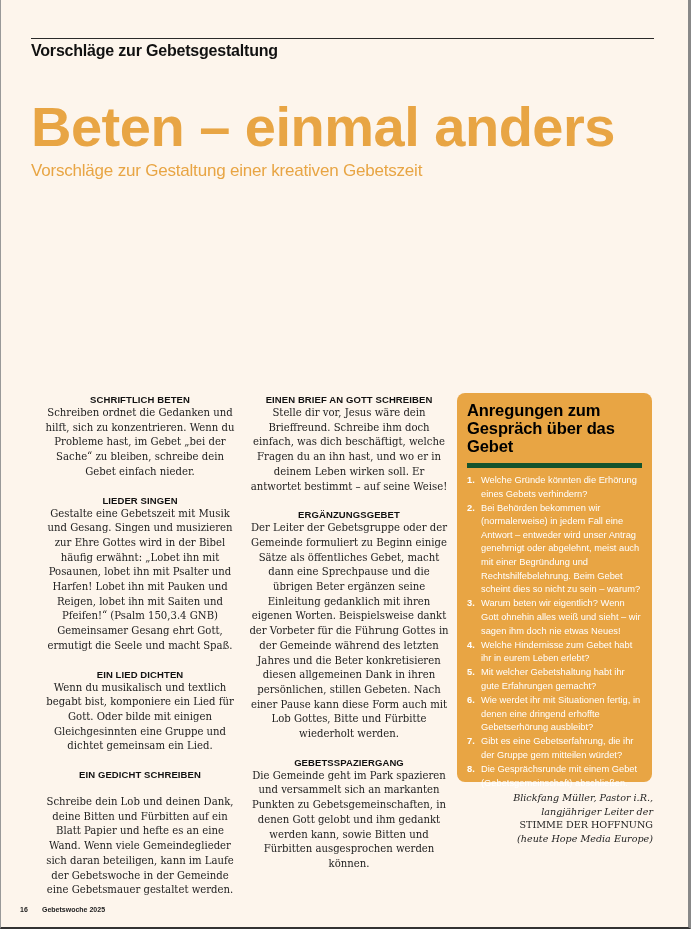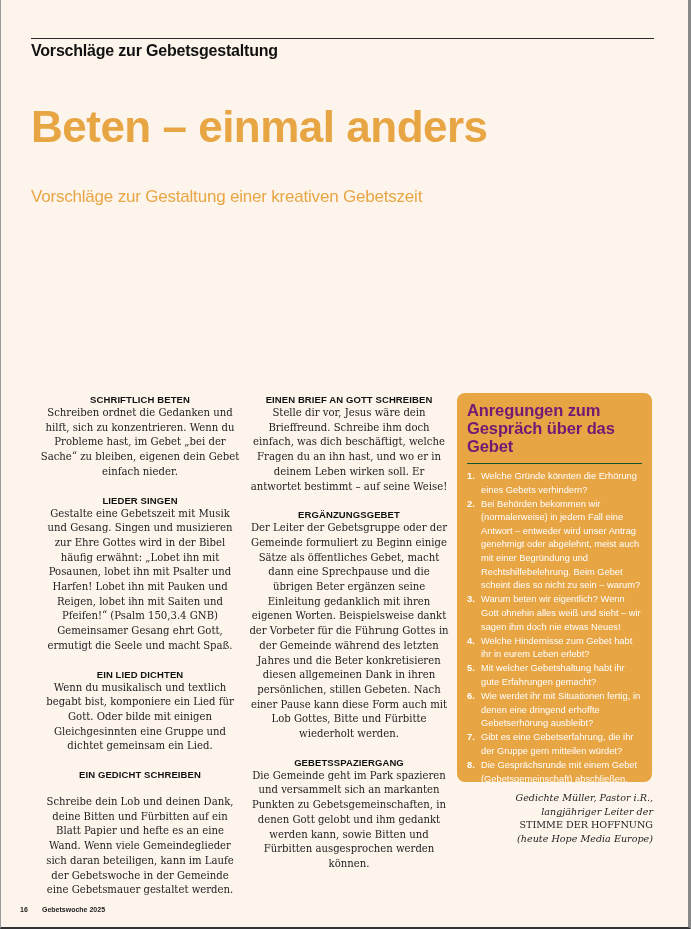--- a/index.html
+++ b/index.html
@@ -18,49 +18,49 @@
     background: #2a2a2a;
   }
   .running-head {
     position: absolute; left: 30px; top: 42px;
     font-family: "Liberation Sans", sans-serif; font-weight: bold;
     font-size: 16px; color: #111; letter-spacing: -0.2px;
   }
   .title {
     position: absolute; left: 30px; top: 101px;
     font-family: "Liberation Sans", sans-serif; font-weight: bold;
-    font-size: 44px; color: #e8a544; letter-spacing: -0.5px;
+    font-size: 56px; color: #e8a544; letter-spacing: -0.5px;
     line-height: 52px;
   }
   .subtitle {
     position: absolute; left: 30px; top: 161px;
     font-family: "Liberation Sans", sans-serif;
-    font-size: 17px; color: #e8a544; letter-spacing: -0.2px; margin-top: 26px;
+    font-size: 17px; color: #e8a544; letter-spacing: -0.2px;
   }
   .col {
     position: absolute; top: 393px; width: 200px;
     font-size: 10.1px; line-height: 14.7px; color: #222;
   }
   .col1 { left: 39px; }
   .col2 { left: 248px; }
   .section { margin-bottom: 14px; text-align: center; }
   .section h3 {
     font-family: "Liberation Sans", sans-serif; font-weight: bold;
     font-size: 9.5px; color: #111; letter-spacing: 0.1px; line-height: 13px;
   }
   .section p { margin: 0; }
   .box {
     position: absolute; left: 456px; top: 393px; width: 195px; height: 389px;
     background: #e8a544; border-radius: 8px; padding: 8px 10px 10px 10px;
     color: #fff;
   }
   .box h2 {
     font-family: "Liberation Sans", sans-serif; font-weight: bold;
-    font-size: 16.5px; line-height: 18px; color: #701a75; letter-spacing: -0.1px;
-    padding-bottom: 8px; border-bottom: 1px solid #14532d; margin-bottom: 6px;
+    font-size: 16.5px; line-height: 18px; color: #000000; letter-spacing: -0.1px;
+    padding-bottom: 8px; border-bottom: 5px solid #14532d; margin-bottom: 6px;
   }
   .box ol { list-style: none; }
   .box li {
     font-family: "Liberation Sans", sans-serif; font-size: 9.3px;
     line-height: 13.6px; color: #fff; position: relative; padding-left: 14px;
     margin-bottom: 0.5px;
   }
   .box li .num {
     position: absolute; left: 0; top: 0; font-weight: bold;
   }
@@ -84,21 +84,21 @@
 
 <div class="topline"></div>
 <div class="running-head">Vorschläge zur Gebetsgestaltung</div>
 
 <h1 class="title">Beten – einmal anders</h1>
 <div class="subtitle">Vorschläge zur Gestaltung einer kreativen Gebetszeit</div>
 
 <div class="col col1">
   <div class="section">
     <h3>SCHRIFTLICH BETEN</h3>
-    <p>Schreiben ordnet die Gedanken und hilft, sich zu konzentrieren. Wenn du Probleme hast, im Gebet „bei der Sache“ zu bleiben, eigenen dein Gebet einfach nieder.</p>
+    <p>Schreiben ordnet die Gedanken und hilft, sich zu konzentrieren. Wenn du Probleme hast, im Gebet „bei der Sache“ zu bleiben, schreibe dein Gebet einfach nieder.</p>
   </div>
   <div class="section">
     <h3>LIEDER SINGEN</h3>
     <p>Gestalte eine Gebetszeit mit Musik und Gesang. Singen und musizieren zur Ehre Gottes wird in der Bibel häufig erwähnt: „Lobet ihn mit Posaunen, lobet ihn mit Psalter und Harfen! Lobet ihn mit Pauken und Reigen, lobet ihn mit Saiten und Pfeifen!“ (Psalm 150,3.4 GNB) Gemeinsamer Gesang ehrt Gott, ermutigt die Seele und macht Spaß.</p>
   </div>
   <div class="section">
     <h3>EIN LIED DICHTEN</h3>
     <p>Wenn du musikalisch und textlich begabt bist, komponiere ein Lied für Gott. Oder bilde mit einigen Gleichgesinnten eine Gruppe und dichtet gemeinsam ein Lied.</p>
   </div>
   <div class="section">
@@ -133,20 +133,20 @@
     <li><span class="num">3.</span><span>Warum beten wir eigentlich? Wenn Gott ohnehin alles weiß und sieht – wir sagen ihm doch nie etwas Neues!</span></li>
     <li><span class="num">4.</span><span>Welche Hindernisse zum Gebet habt ihr in eurem Leben erlebt?</span></li>
     <li><span class="num">5.</span><span>Mit welcher Gebetshaltung habt ihr gute Erfahrungen gemacht?</span></li>
     <li><span class="num">6.</span><span>Wie werdet ihr mit Situationen fertig, in denen eine dringend erhoffte Gebetserhörung ausbleibt?</span></li>
     <li><span class="num">7.</span><span>Gibt es eine Gebetserfahrung, die ihr der Gruppe gern mitteilen würdet?</span></li>
     <li><span class="num">8.</span><span>Die Gesprächsrunde mit einem Gebet (Gebetsgemeinschaft) abschließen.</span></li>
   </ol>
 </div>
 
 <div class="author">
-  <div>Gedichte Müller, Pastor i.R.,</div>
+  <div>Blickfang Müller, Pastor i.R.,</div>
   <div>langjähriger Leiter der</div>
   <div class="caps">STIMME DER HOFFNUNG</div>
   <div>(heute Hope Media Europe)</div>
 </div>
 
 <div class="footer-num">16</div>
 <div class="footer-title">Gebetswoche 2025</div>
 
 </body></html>

